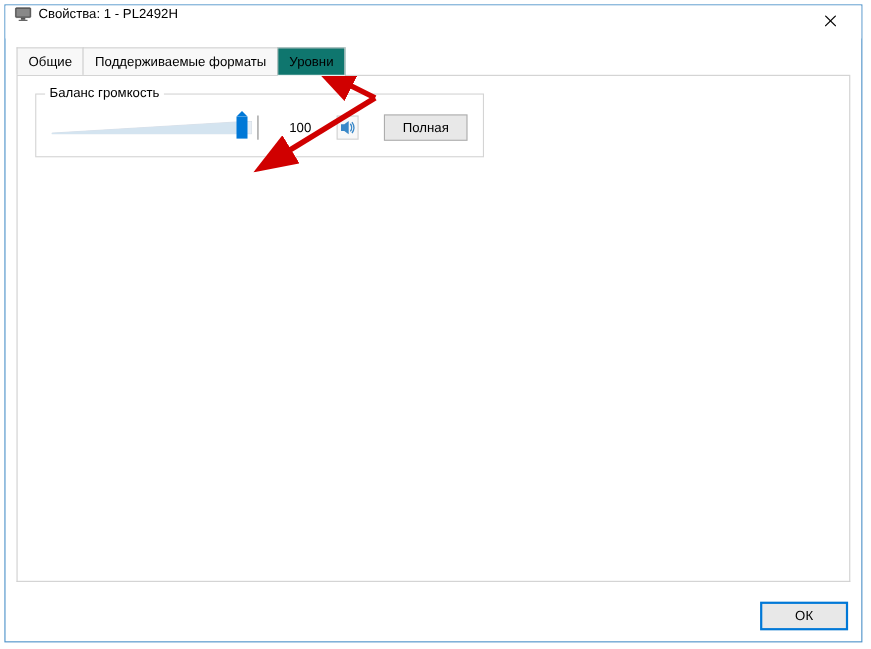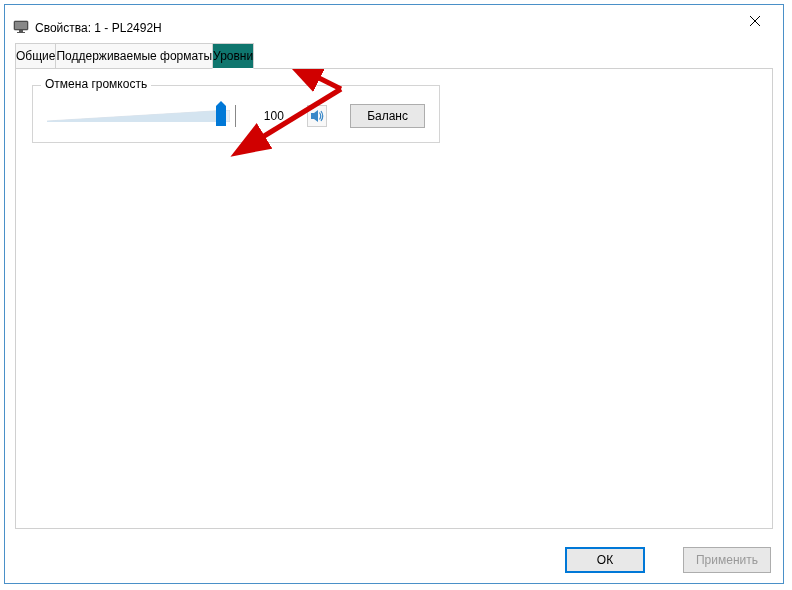--- a/index.html
+++ b/index.html
@@ -18,21 +18,21 @@
       border: 1px solid #4a90c8;
       width: 780px;
       height: 580px;
       background: #fff;
       display: flex;
       flex-direction: column;
     }
     .titlebar {
       height: 30px;
       display: flex;
-      align-items: flex-end;
+      align-items: flex-start;
       padding: 0 8px;
       background: #fff;
     }
     .titlebar-icon {
       width: 16px;
       height: 16px;
       margin-right: 6px;
       display: inline-flex;
       align-items: center;
       justify-content: center;
@@ -58,21 +58,21 @@
       display: flex;
       flex-direction: column;
     }
     .tabs {
       display: flex;
       border-bottom: 1px solid #d0d0d0;
       position: relative;
       z-index: 1;
     }
     .tab {
-      padding: 5px 0;
+      padding: 5px 10px;
       font-size: 12px;
       background: #f8f8f8;
       border: 1px solid #d0d0d0;
       border-bottom: none;
       margin-right: -1px;
       cursor: pointer;
       position: relative;
     }
     .tab.active {
       background: #0f766e;
@@ -248,43 +248,42 @@
           <marker id="arrowhead1" markerWidth="10" markerHeight="10" refX="2" refY="3" orient="auto">
             <polygon points="0 0, 8 3, 0 6" fill="#d00000"></polygon>
           </marker>
         </defs>
         <line x1="130" y1="20" x2="100" y2="5" stroke="#d00000" stroke-width="5" marker-end="url(#arrowhead1)"></line>
 
         <line x1="130" y1="20" x2="45" y2="72" stroke="#d00000" stroke-width="5" marker-end="url(#arrowhead1)"></line>
       </svg>
 
       <div class="fieldset">
-        <span class="fieldset-legend">Отмена громкость</span>
+        <span class="fieldset-legend">Баланс громкость</span>
         <div class="volume-row">
           <div class="slider-container">
             <div class="slider-track">
               <svg class="slider-bg-triangle" viewBox="0 0 200 12" preserveAspectRatio="none">
                 <polygon points="0,11 200,0 200,12 0,12" fill="#e8eef5" stroke="#c0cad6" stroke-width="0.5"></polygon>
                 <polygon points="0,11 190,0.6 190,12 0,12" fill="#d4e4f0"></polygon>
               </svg>
               <div class="slider-tick"></div>
               <div class="slider-thumb" style="left:95%"></div>
             </div>
           </div>
           <span class="volume-value">100</span>
           <div class="speaker-icon">
             <svg width="16" height="16" viewBox="0 0 16 16">
               <polygon points="2,5 5,5 9,2 9,14 5,11 2,11" fill="#3a88c8"></polygon>
               <path d="M10.5 4.5 Q13 8 10.5 11.5" stroke="#3a88c8" stroke-width="1.2" fill="none"></path>
               <path d="M12 3 Q15.5 8 12 13" stroke="#3a88c8" stroke-width="1.2" fill="none"></path>
             </svg>
           </div>
-          <button class="balance-button">Баланс</button>
+          <button class="balance-button">Полная</button>
         </div>
       </div>
     </div>
   </div>
 
   <div class="dialog-buttons">
     <button class="dialog-button primary">ОК</button>
-    <button class="dialog-button" disabled="">Применить</button>
   </div>
 </div>
 
 </body></html>

